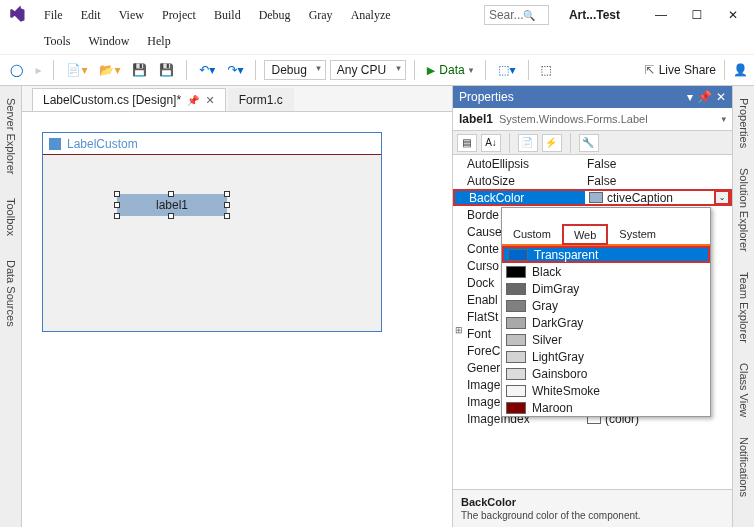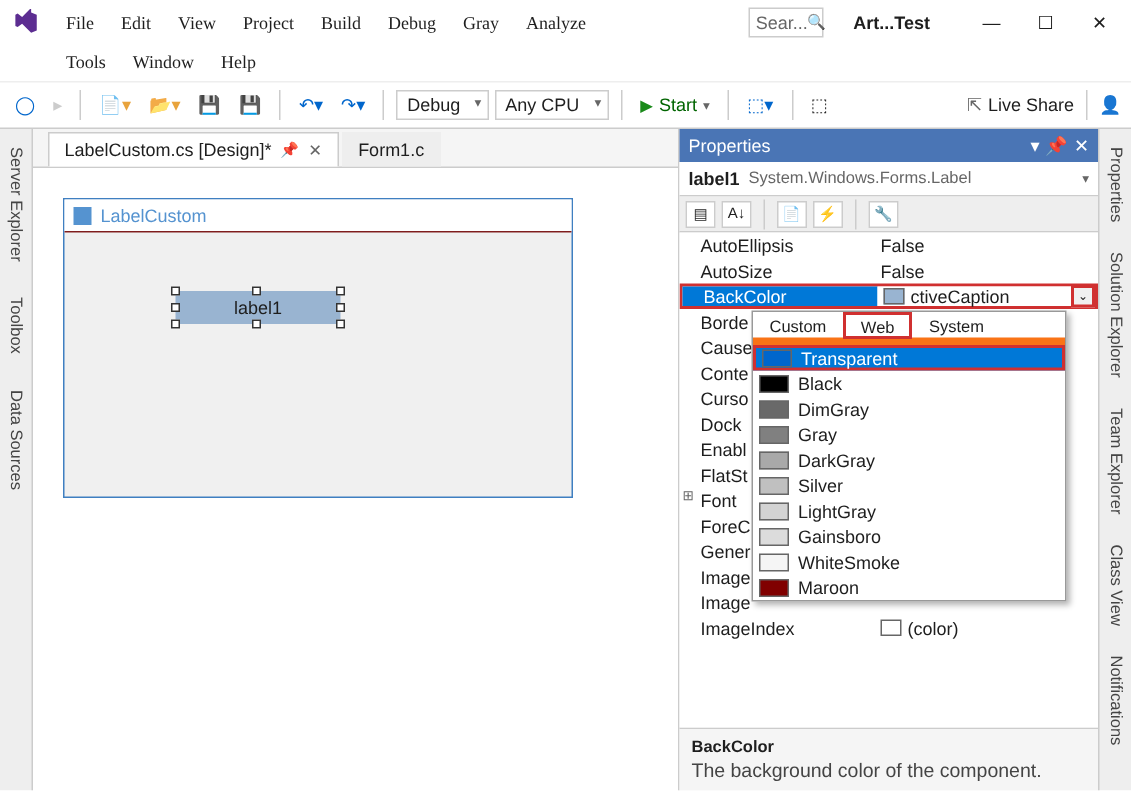--- a/index.html
+++ b/index.html
@@ -5,21 +5,21 @@
 * { box-sizing: border-box; margin: 0; padding: 0; font-family: "Segoe UI", Tahoma, sans-serif; font-size: 12px; }
 body { width: 754px; height: 527px; background: #fff; overflow: hidden; position: relative; color: #1e1e1e; }
 
 
 .titlebar { height: 30px; display: flex; align-items: center; padding: 0 6px; }
 .vs-logo { width: 22px; height: 22px; margin-right: 8px; display: flex; align-items: center; justify-content: center; }
 .vs-logo svg { width: 18px; height: 18px; }
 .menu { display: flex; gap: 2px; flex-wrap: wrap; }
 .menu span { padding: 4px 8px; cursor: default; font-family: Liberation Serif, serif; }
 .titlebar-right { margin-left: auto; display: flex; align-items: center; gap: 6px; }
-.search-box { border: 1px solid #ccc; padding: 2px 4px; width: 50px; display: flex; align-items: center; }
+.search-box { border: 1px solid #ccc; padding: 2px 4px; width: 65px; display: flex; align-items: center; }
 .search-box span { flex: 1; color: #666; }
 .project-name { font-weight: 600; padding: 0 14px; }
 .win-controls { display: flex; gap: 6px; margin-left: 6px; }
 .win-controls div { width: 30px; height: 20px; display: flex; align-items: center; justify-content: center; }
 
 
 .menu-row2 { height: 24px; display: flex; padding-left: 36px; gap: 2px; }
 .menu-row2 span { padding: 4px 8px; }
 
 
@@ -69,31 +69,31 @@
 .prop-val { flex: 1; display: flex; align-items: center; padding-left: 4px; }
 .prop-row.selected .prop-name { background: #0078d7; color: #fff; }
 .prop-row.selected .prop-val { background: #fff; }
 .color-swatch { width: 14px; height: 11px; border: 1px solid #666; margin-right: 4px; }
 .dropdown-btn { margin-left: auto; width: 16px; height: 15px; border: 1px solid #999; display: flex; align-items: center; justify-content: center; font-size: 8px; background: #f0f0f0; }
 .expand { position: absolute; left: 2px; font-size: 9px; color: #666; }
 .red-box { border: 2px solid #d03030 !important; }
 
 
 .color-picker { position: absolute; left: 48px; top: 52px; width: 210px; background: #fff; border: 1px solid #999; box-shadow: 2px 2px 4px rgba(0,0,0,0.3); z-index: 10; }
-.cp-tabs { display: flex; height: 22px; border-bottom: 5px solid #f97316; }
+.cp-tabs { display: flex; height: 22px; border-bottom: 2px solid #f97316; margin-top: 16px; }
 .cp-tab { padding: 3px 10px; border: 1px solid transparent; font-size: 11px; }
 .cp-tab.active { border: 1px solid #ccc; border-bottom-color: #fff; margin-bottom: -1px; background: #fff; }
 .cp-list { max-height: 186px; overflow-y: scroll; }
 .cp-item { display: flex; align-items: center; height: 17px; padding: 0 4px; gap: 6px; font-size: 11px; }
 .cp-item.selected { background: #0078d7; color: #fff; }
 .cp-swatch { width: 20px; height: 12px; border: 1px solid #666; }
 
 .props-desc { border-top: 1px solid #ccc; padding: 6px 8px; background: #f5f5f5; }
 .props-desc .title { font-weight: 700; font-size: 11px; }
-.props-desc .body { font-size: 13px; color: #444; margin-top: 2px; }
+.props-desc .body { font-size: 10px; color: #444; margin-top: 2px; }
 
 .live-share { display: flex; align-items: center; gap: 4px; }
 </style>
 </head>
 <body>
 
 <div class="titlebar">
   <div class="vs-logo">
     <svg viewBox="0 0 24 24">
         <path fill="#5c2d91" d="M17 3l5 2v14l-5 2-8-8-4 3-2-1V5l2-1 4 3 8-8z"></path>
@@ -139,21 +139,21 @@
   <div class="tb-btn" style="color:#5c2d91">💾</div>
   <div class="tb-sep"></div>
   <div class="tb-btn" style="color:#0066cc">↶▾</div>
   <div class="tb-btn" style="color:#0066cc">↷▾</div>
   <div class="tb-sep"></div>
   <div class="tb-combo">Debug</div>
   <div class="tb-combo" style="min-width:76px">Any CPU</div>
   <div class="tb-sep"></div>
   <div class="tb-btn start-btn">
     <span class="play-icon">▶</span>
-    <span>Start</span>
+    <span>Data</span>
     <span style="font-size:9px;color:#666">▾</span>
   </div>
   <div class="tb-sep"></div>
   <div class="tb-btn" style="color:#0066cc">⬚▾</div>
   <div class="tb-sep"></div>
   <div class="tb-btn">⬚</div>
   <div style="margin-left:auto" class="live-share">
     <span style="color:#666">⇱</span>
     <span>Live Share</span>
     <div class="tb-sep"></div>

